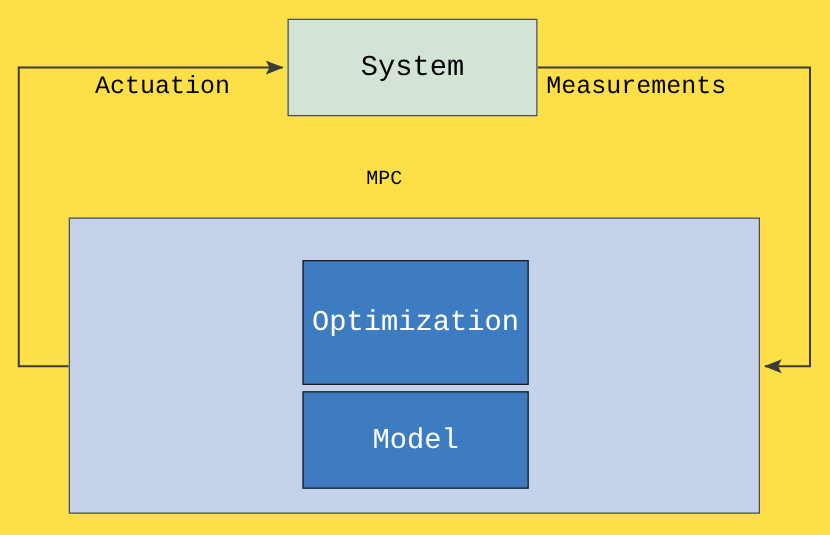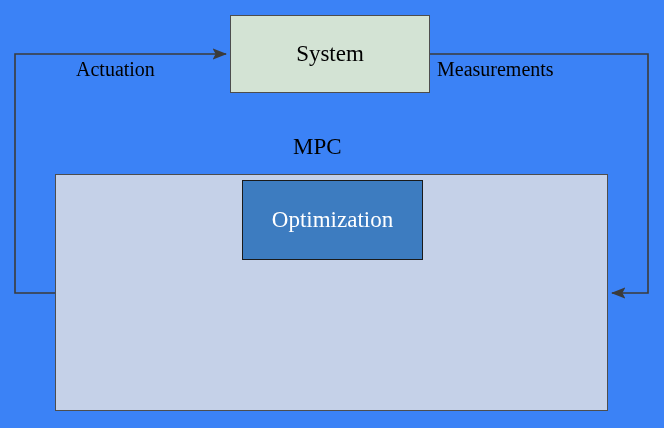--- a/index.html
+++ b/index.html
@@ -4,22 +4,22 @@
 <style>
   html, body {
     margin: 0;
     padding: 0;
     background: #ffffff;
   }
   #canvas {
     position: relative;
     width: 664px;
     height: 428px;
-    background: #3b82f6;
-    font-family: Liberation Serif, serif;
+    background: #fde047;
+    font-family: Liberation Mono, monospace;
     overflow: hidden;
   }
   svg.layer {
     position: absolute;
     left: 0;
     top: 0;
     width: 664px;
     height: 428px;
   }
   .nodebox {
@@ -44,23 +44,23 @@
   #mpc-box {
     left: 55px;
     top: 174px;
     width: 553px;
     height: 237px;
     background: #c5d1e8;
     border: 1.3px solid #4d4d4d;
   }
   #optimization-box {
     left: 242px;
-    top: 180px;
+    top: 208px;
     width: 181px;
-    height: 80px;
+    height: 100px;
     background: #3d7cc0;
     border: 1.3px solid #1a1a1a;
     font-size: 23px;
     color: #ffffff;
   }
   #model-box {
     left: 242px;
     top: 313px;
     width: 181px;
     height: 78px;
@@ -70,21 +70,21 @@
     color: #ffffff;
   }
   .edge-label {
     position: absolute;
     font-size: 20px;
     color: #000000;
     white-space: nowrap;
   }
   #label-actuation { left: 76px; top: 58px; }
   #label-measurements { left: 437px; top: 58px; }
-  #label-mpc { left: 293px; top: 134px; font-size: 23px; text-align: right; }
+  #label-mpc { left: 293px; top: 134px; font-size: 16px; text-align: right; }
   #label-control { left: 100px; top: 277px; }
   #label-prediction { left: 468px; top: 277px; }
 </style>
 </head>
 <body>
 
 <div id="canvas">
 
   <svg class="layer" viewBox="0 0 664 428">
     <defs>
@@ -105,20 +105,23 @@
   <div class="nodebox" id="mpc-box"></div>
 
   <div class="nodebox" id="system-box">
     <span>System</span>
   </div>
 
   <div class="nodebox" id="optimization-box">
     <span>Optimization</span>
   </div>
 
+  <div class="nodebox" id="model-box">
+    <span>Model</span>
+  </div>
 
   <div class="edge-label" id="label-mpc">MPC</div>
 
   <div class="edge-label" id="label-actuation">Actuation</div>
 
   <div class="edge-label" id="label-measurements">Measurements</div>
 
 
 
 </div>

